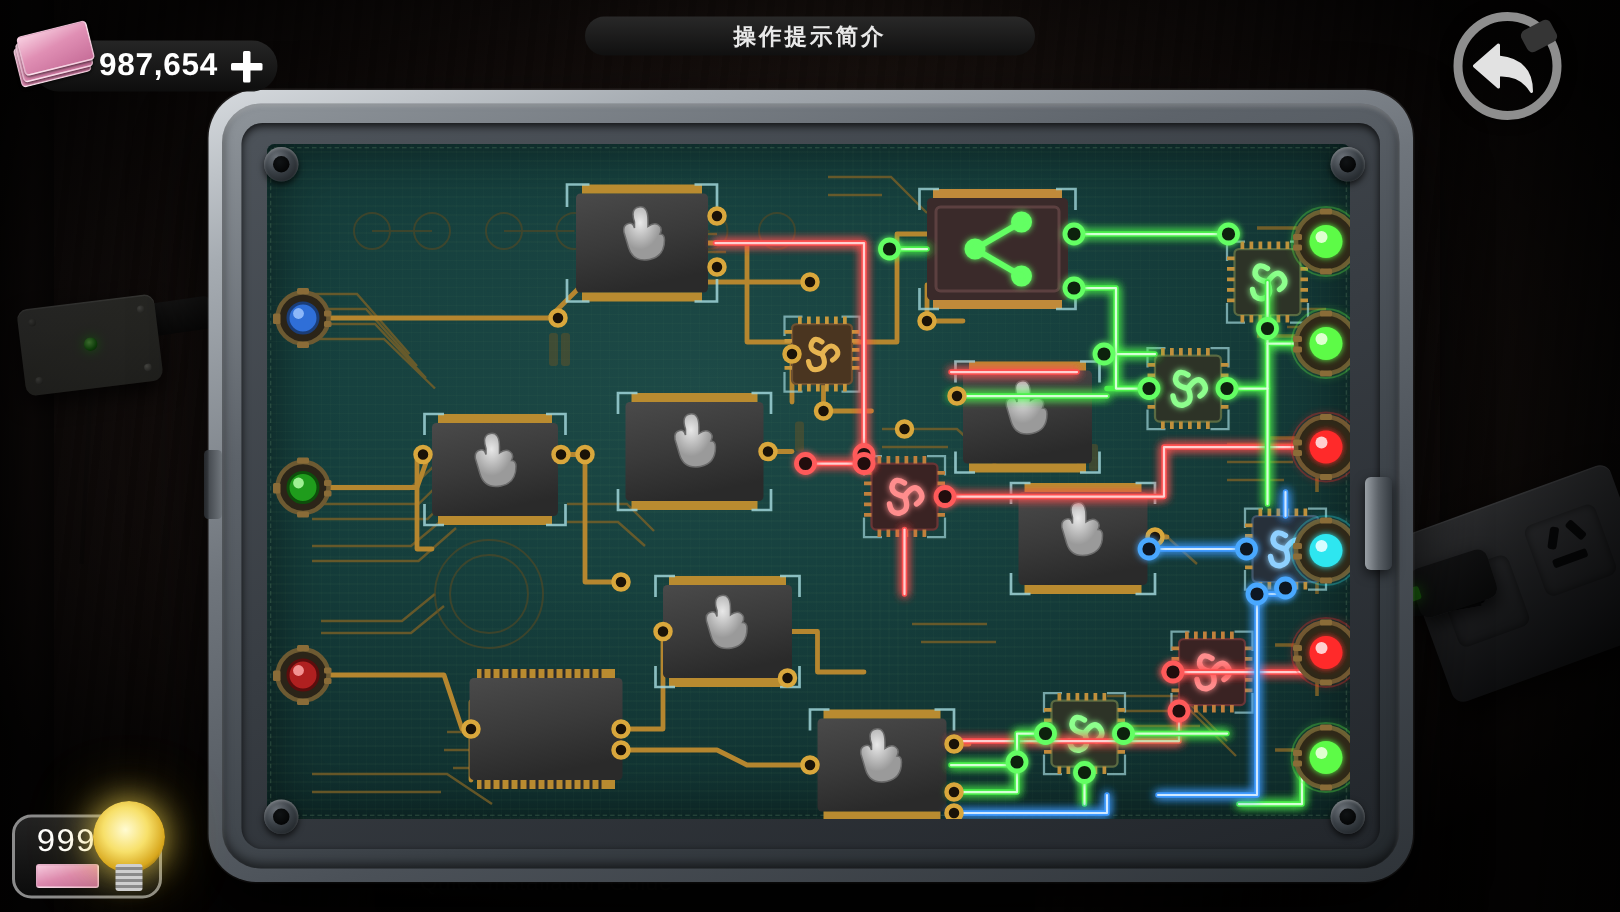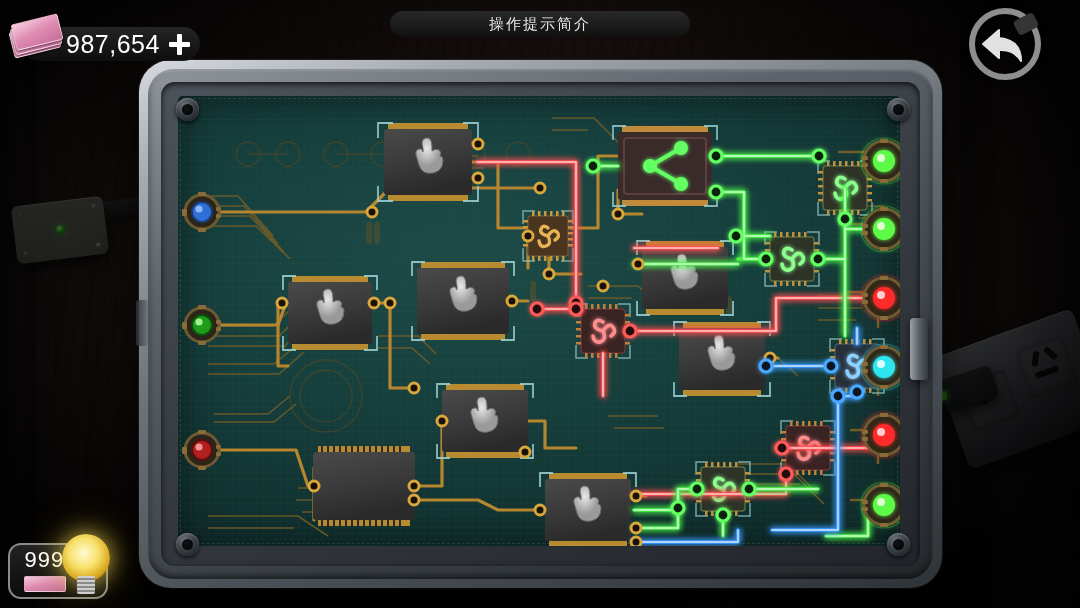--- a/index.html
+++ b/index.html
@@ -96,26 +96,26 @@
   .screw{position:absolute;width:23px;height:23px;border-radius:50%;
     background:radial-gradient(circle at 36% 30%, #6b7178 0%, #3a4046 45%, #14181b 100%);
     box-shadow:inset 0 1px 2px rgba(255,255,255,.3), 0 2px 4px rgba(0,0,0,.7);}
   .screw::after{content:"";position:absolute;left:6px;top:6px;width:11px;height:11px;border-radius:50%;
     background:radial-gradient(circle at 40% 35%,#101315,#000);}
 
   
   .title-pill{position:absolute;left:390px;top:11px;width:300px;height:26px;border-radius:13px;
     background:linear-gradient(180deg,rgba(42,42,42,.95),rgba(16,16,16,.95));
     display:flex;align-items:center;justify-content:center;}
-  .title-pill span{color:#e9e9e9;font-size:15px;letter-spacing:2px;font-weight:normal;}
+  .title-pill span{color:#e9e9e9;font-size:15px;letter-spacing:2px;font-weight:bold;}
 
   .coin-pill{position:absolute;left:22px;top:27px;height:34px;padding:0 10px 0 44px;border-radius:17px;
     background:linear-gradient(180deg,rgba(40,40,40,.92),rgba(14,14,14,.92));
     display:flex;align-items:center;gap:9px;}
-  .coin-pill .amt{color:#fff;font-size:25px;letter-spacing:.5px;}
+  .coin-pill .amt{color:#fff;font-size:21px;letter-spacing:.5px;font-weight:bold;}
   .plusbtn{width:21px;height:21px;position:relative;}
   .plusbtn::before,.plusbtn::after{content:"";position:absolute;background:#fff;border-radius:1px;}
   .plusbtn::before{left:0;top:8px;width:21px;height:5px;}
   .plusbtn::after{left:8px;top:0;width:5px;height:21px;}
   .money{position:absolute;left:10px;top:18px;width:52px;height:36px;transform:rotate(-14deg);}
   .money i{position:absolute;left:0;width:46px;height:25px;border-radius:3px;
     background:linear-gradient(165deg,#f8cfe0,#e08fb4 45%,#c76e99);
     box-shadow:0 1px 2px rgba(0,0,0,.6);border:1px solid rgba(255,255,255,.45);}
 
   .hint-pill{position:absolute;left:8px;top:543px;width:96px;height:52px;border-radius:13px;

